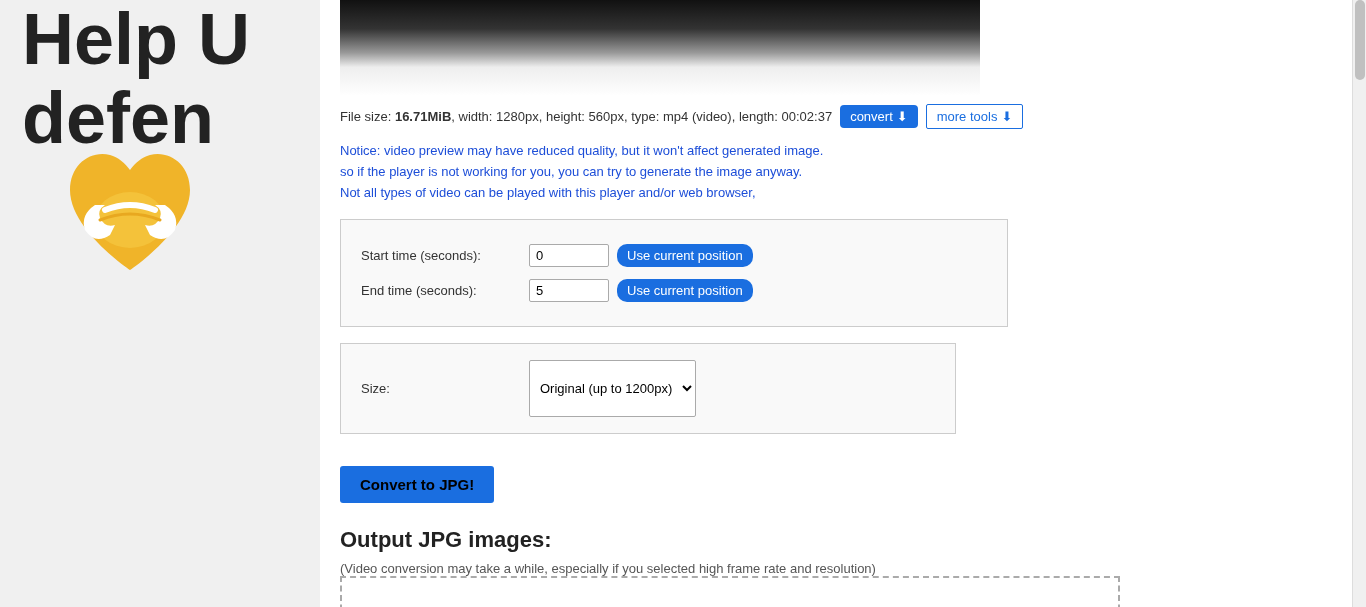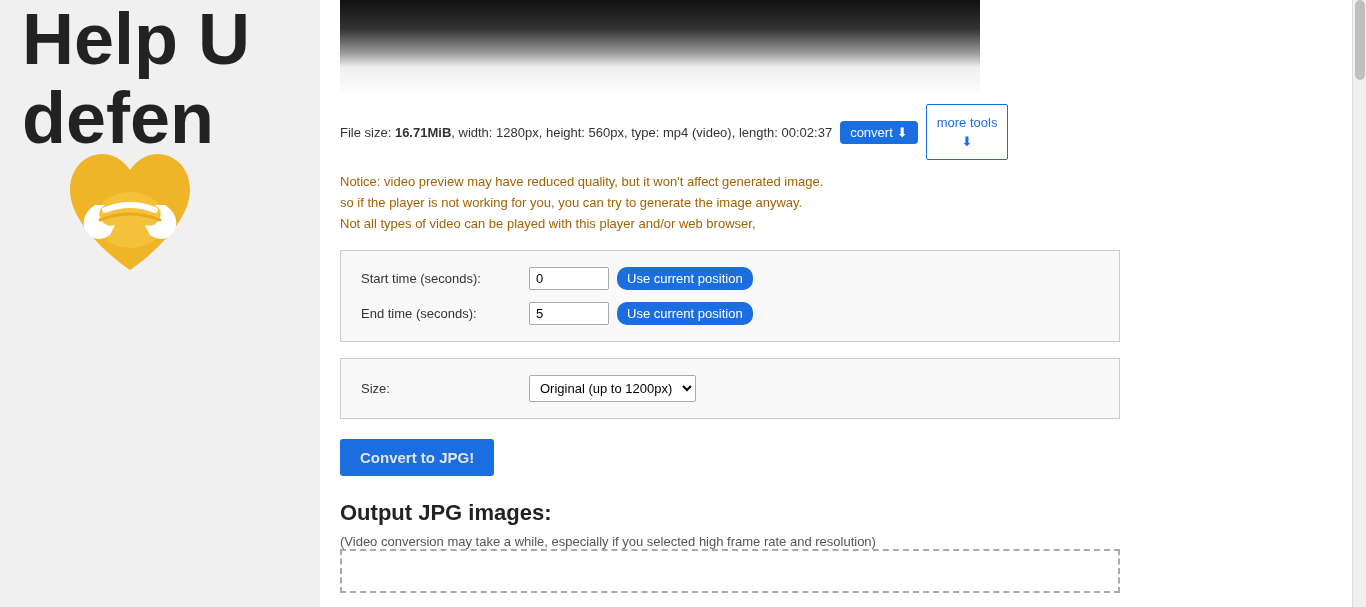--- a/index.html
+++ b/index.html
@@ -89,43 +89,42 @@
       border-radius: 4px;
       display: inline-flex;
       align-items: center;
       gap: 4px;
     }
 
     .btn-more-tools {
       background: #fff;
       color: #1a6ee0;
       border: 1px solid #1a6ee0;
-      padding: 10px 10px;
+      padding: 4px 10px;
       font-size: 13px;
       cursor: pointer;
       border-radius: 2px;
       display: inline-flex;
       align-items: center;
       gap: 4px;
-      flex-direction: column;
     }
 
     .notice-box {
-      color: #a16207;
+      color: #1d4ed8;
       font-size: 13px;
       line-height: 1.6;
       margin-bottom: 16px;
     }
 
     .options-panel {
       border: 1px solid #ccc;
       background: #f9f9f9;
-      padding: 16px 20px;
+      padding: 24px 20px;
       margin-bottom: 16px;
-      width: 780px;
+      width: 668px;
     }
 
     .form-row {
       display: flex;
       align-items: center;
       margin-bottom: 12px;
       gap: 8px;
     }
 
     .form-row:last-child {
@@ -153,36 +152,36 @@
       padding: 4px 10px;
       font-size: 13px;
       cursor: pointer;
       border-radius: 10px;
     }
 
     .options-panel2 {
       border: 1px solid #ccc;
       background: #f9f9f9;
       padding: 16px 20px;
-      margin-bottom: 20px;
-      width: 780px;
+      margin-bottom: 32px;
+      width: 616px;
     }
 
     .form-select {
-      padding: 4px 6px;
+      padding: 19px 6px;
       border: 1px solid #aaa;
       font-size: 13px;
       border-radius: 2px;
       background: #fff;
       cursor: pointer;
     }
 
     .btn-convert-big {
       background: #1a6ee0;
-      color: #e5e5e5;
+      color: #000000;
       border: none;
       padding: 10px 20px;
       font-size: 15px;
       font-weight: bold;
       cursor: pointer;
       border-radius: 3px;
       margin-bottom: 24px;
     }
 
     .output-title {

